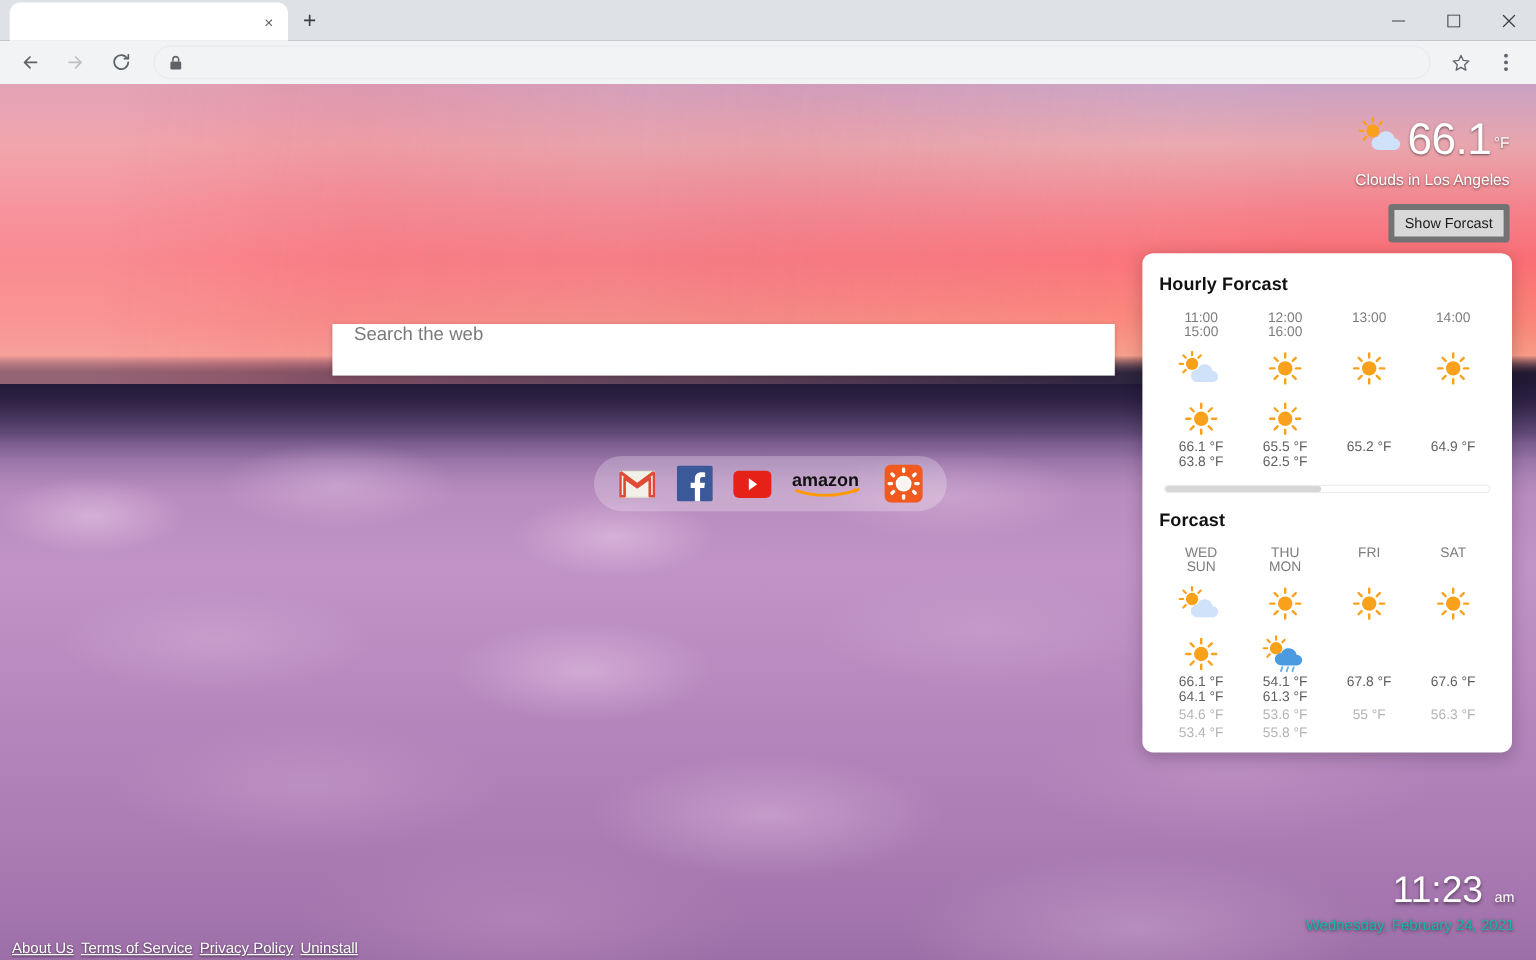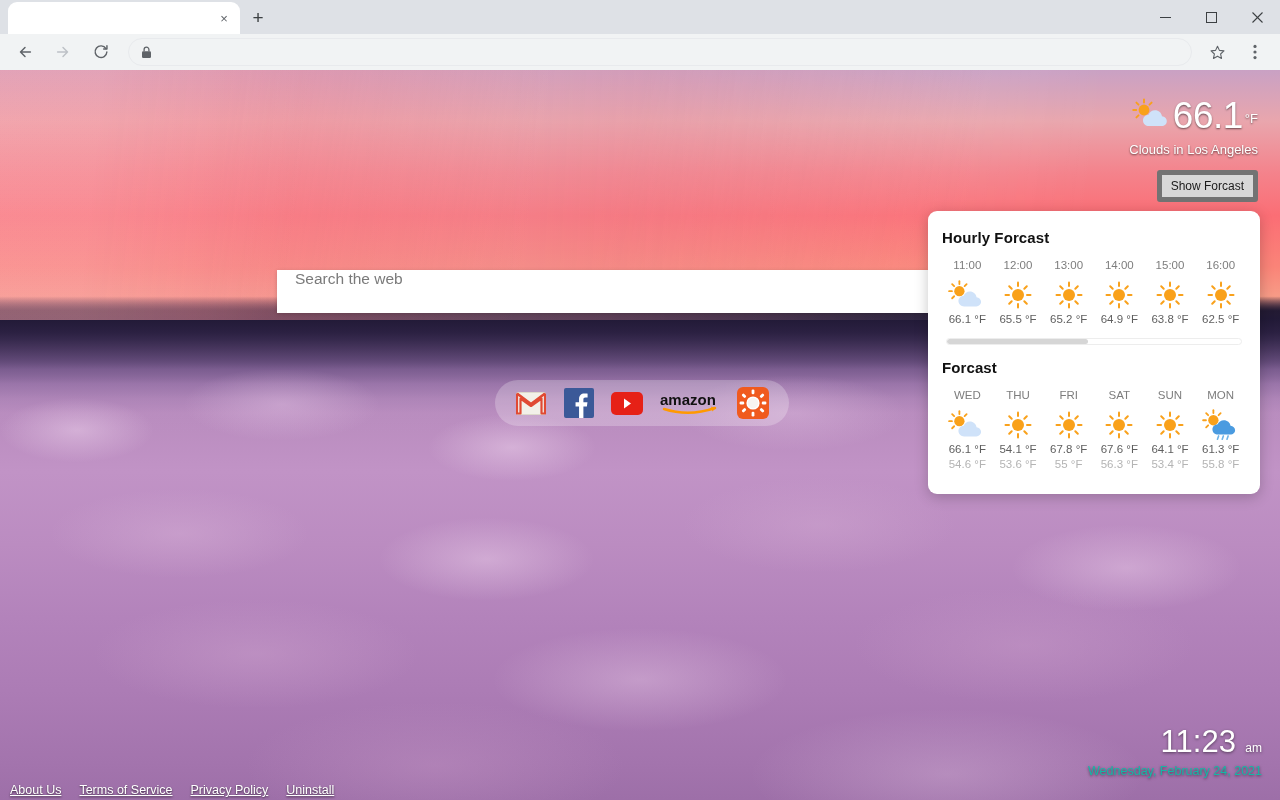--- a/index.html
+++ b/index.html
@@ -208,33 +208,33 @@
     border-radius: 3px;
     font-size: 12px; color: #1b1b1b;
     padding: 4px 9px;
     font-family: "Liberation Sans", sans-serif;
   }
 
   
   .panel {
     position: absolute;
     right: 20px; top: 141px;
-    width: 332px;
+    width: 308px;
     background: #ffffff;
     border-radius: 9px;
     box-shadow: 0 3px 14px rgba(0,0,0,0.22);
-    padding: 18px 14px 24px 14px;
+    padding: 18px 14px 10px 14px;
   }
   .panel h3 {
     font-size: 15px; color: #111111; font-weight: bold;
     margin-bottom: 13px; letter-spacing: .1px;
   }
   .row {
     display: grid;
-    grid-template-columns: repeat(6, 1fr);
+    grid-template-columns: repeat(4, 1fr);
     text-align: center;
   }
   .cell-label { font-size: 11.5px; color: #7d7d7d; }
   .cell-icon { padding: 9px 0 4px 0; display: flex; justify-content: center; align-items: center; height: 42px; }
   .cell-temp { font-size: 11.5px; color: #5f5f5f; }
   .cell-temp-lo { font-size: 11.5px; color: #b4b4b4; margin-top: 3px; }
   .scrollbar {
     margin: 13px 4px 0 4px;
     height: 7px; border-radius: 4px;
     background: #ffffff;
@@ -260,21 +260,21 @@
   .clock-ampm { font-size: 12px; color: #ffffff; margin-left: 5px;
                 text-shadow: 0 1px 3px rgba(0,0,0,0.5); }
   .clock-date {
     font-size: 12.5px; color: #14b8a6; margin-top: 7px;
     text-shadow: 0 1px 3px rgba(0,0,0,0.6);
   }
 
   
   .footer {
     position: absolute; left: 10px; bottom: 3px;
-    display: flex; gap: 18px;
+    display: flex; gap: 6px;
   }
   .footer a {
     font-size: 12.5px; color: #ffffff; text-decoration: underline;
     text-shadow: 0 1px 2px rgba(0,0,0,0.65);
   }
 </style>
 </head>
 <body>
 
 <div class="browser">

